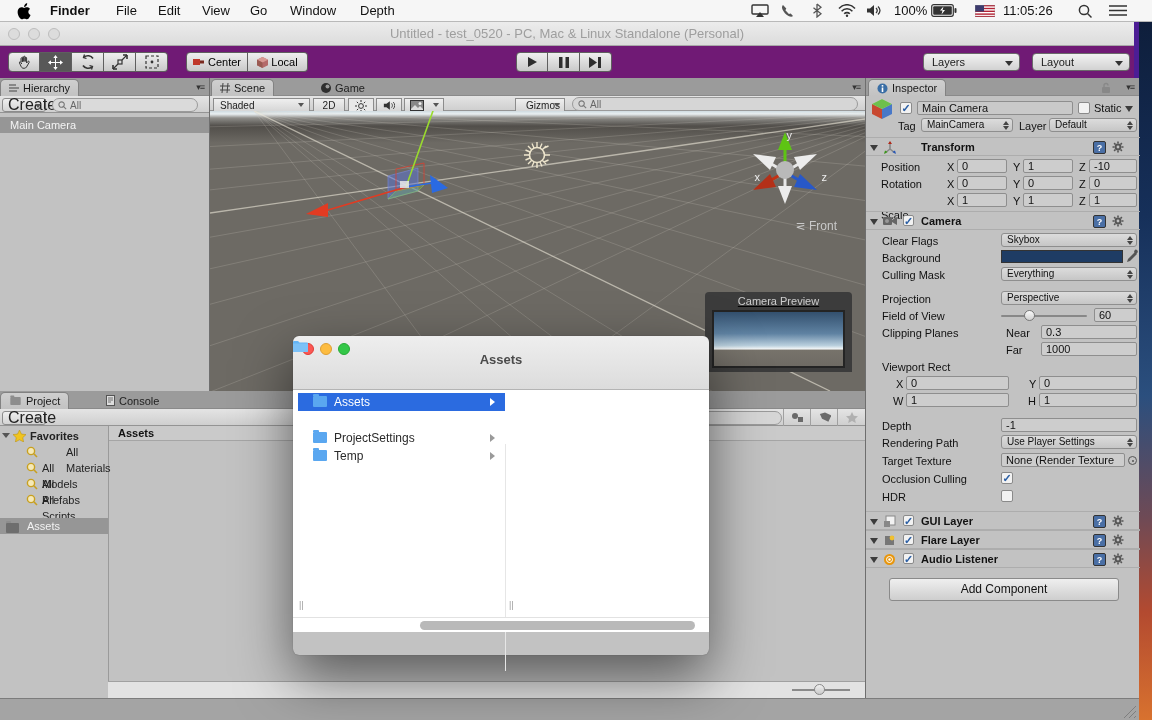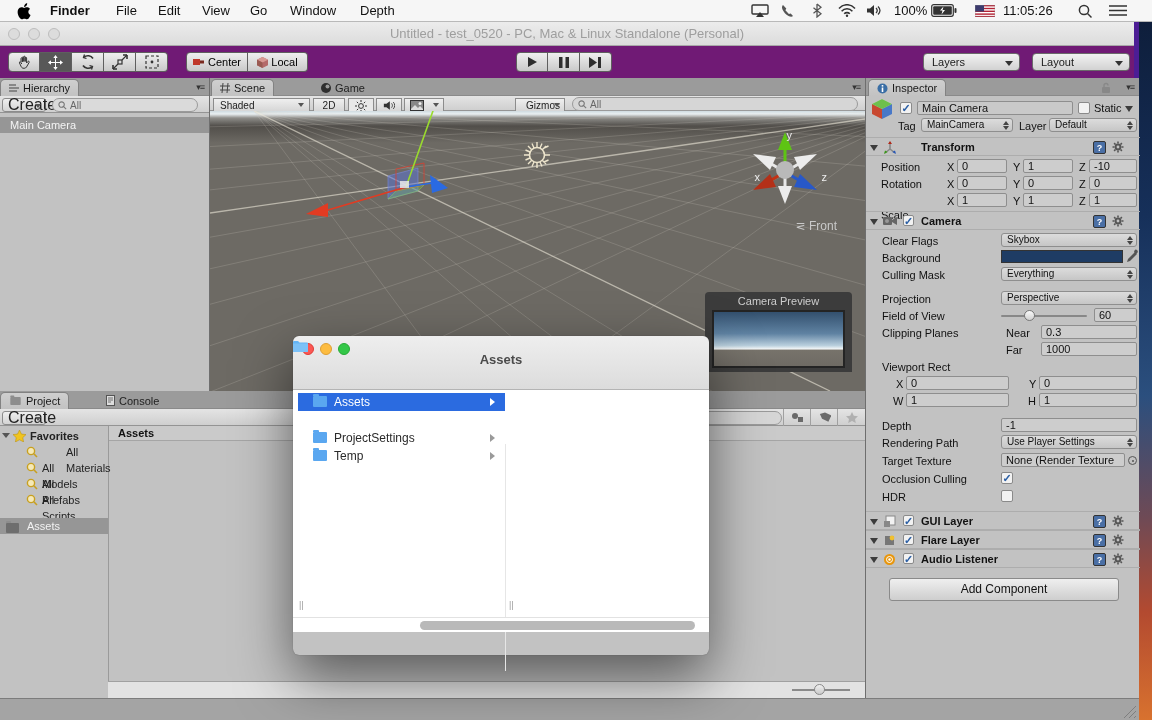--- a/index.html
+++ b/index.html
@@ -41,21 +41,21 @@
 .hier { position:absolute; left:0; top:56px; width:210px; height:313px; background:#c2c2c2; border-right:1px solid #6e6e6e;padding-left:44px; }
 .hrow { position:absolute; left:0; width:100%; height:16px; font-size:11px; color:#222; line-height:16px; padding-left:10px; }
 .hrow.sel { background:#969696; color:#f4f4f4; }
 
 
 .scene { position:absolute; left:210px; top:56px; width:655px; height:313px; background:#9b9b9b; }
 .viewport { position:absolute; left:0; top:33px; width:655px; height:280px; overflow:hidden; background:linear-gradient(#cfdbe0 0px,#e9eff1 3px,#8e8d89 7px,#514e4a 15px,#5e5b56 23px,#6d6a64 32px,#6d6a64 100%); }
 .scenebtn { position:absolute; top:2px; height:15px; background:linear-gradient(#efefef,#d4d4d4); border:1px solid #8c8c8c; font-size:10px; color:#222; line-height:13px; text-align:center; }
 .axis-label { position:absolute; color:#eee; font-size:11px; }
 .front-label { position:absolute; color:#c9c9c9; font-size:12px; }
-.campreview { position:absolute; right:13px; bottom:19px; width:147px; height:80px; background:#3c3c3c; border-radius:4px 4px 0 0; }
+.campreview { position:absolute; right:13px; bottom:19px; width:147px; height:80px; background:#3c3c3c; border-radius:4px 4px 0 0;text-decoration:underline; }
 .campreview .cptitle { height:18px; text-align:center; font-size:11px; color:#cdcdcd; line-height:18px; }
 .campreview .cpimg { position:absolute; left:7px; top:18px; width:133px; height:58px; background:linear-gradient(#33506e 0%,#5f82a2 40%,#b9cfdd 62%,#eef3f5 68%,#f8fafa 69%,#77736b 70%,#6f6b64 100%); border:2px solid #242424; }
 
 
 .project { position:absolute; left:0; top:369px; width:865px; height:307px; background:#c2c2c2; }
 .projrow { position:absolute; font-size:11px; color:#222; height:16px; line-height:16px; }
 .assets-hdr { position:absolute; left:108px; top:35px; width:757px; height:15px; background:#cacaca; border-bottom:1px solid #a5a5a5; font-size:11px; font-weight:bold; color:#111; line-height:15px; padding-left:10px; }
 .proj-status { position:absolute; left:108px; top:290px; width:757px; height:17px; background:#e2e2e2; border-top:1px solid #a0a0a0; }
 .foldericon { display:inline-block; width:13px; height:10px; background:#8d8d8d; border-radius:1px; position:relative; }
 .foldericon:before { content:""; position:absolute; left:0; top:-2px; width:5px; height:2px; background:#8d8d8d; border-radius:1px 1px 0 0; }

